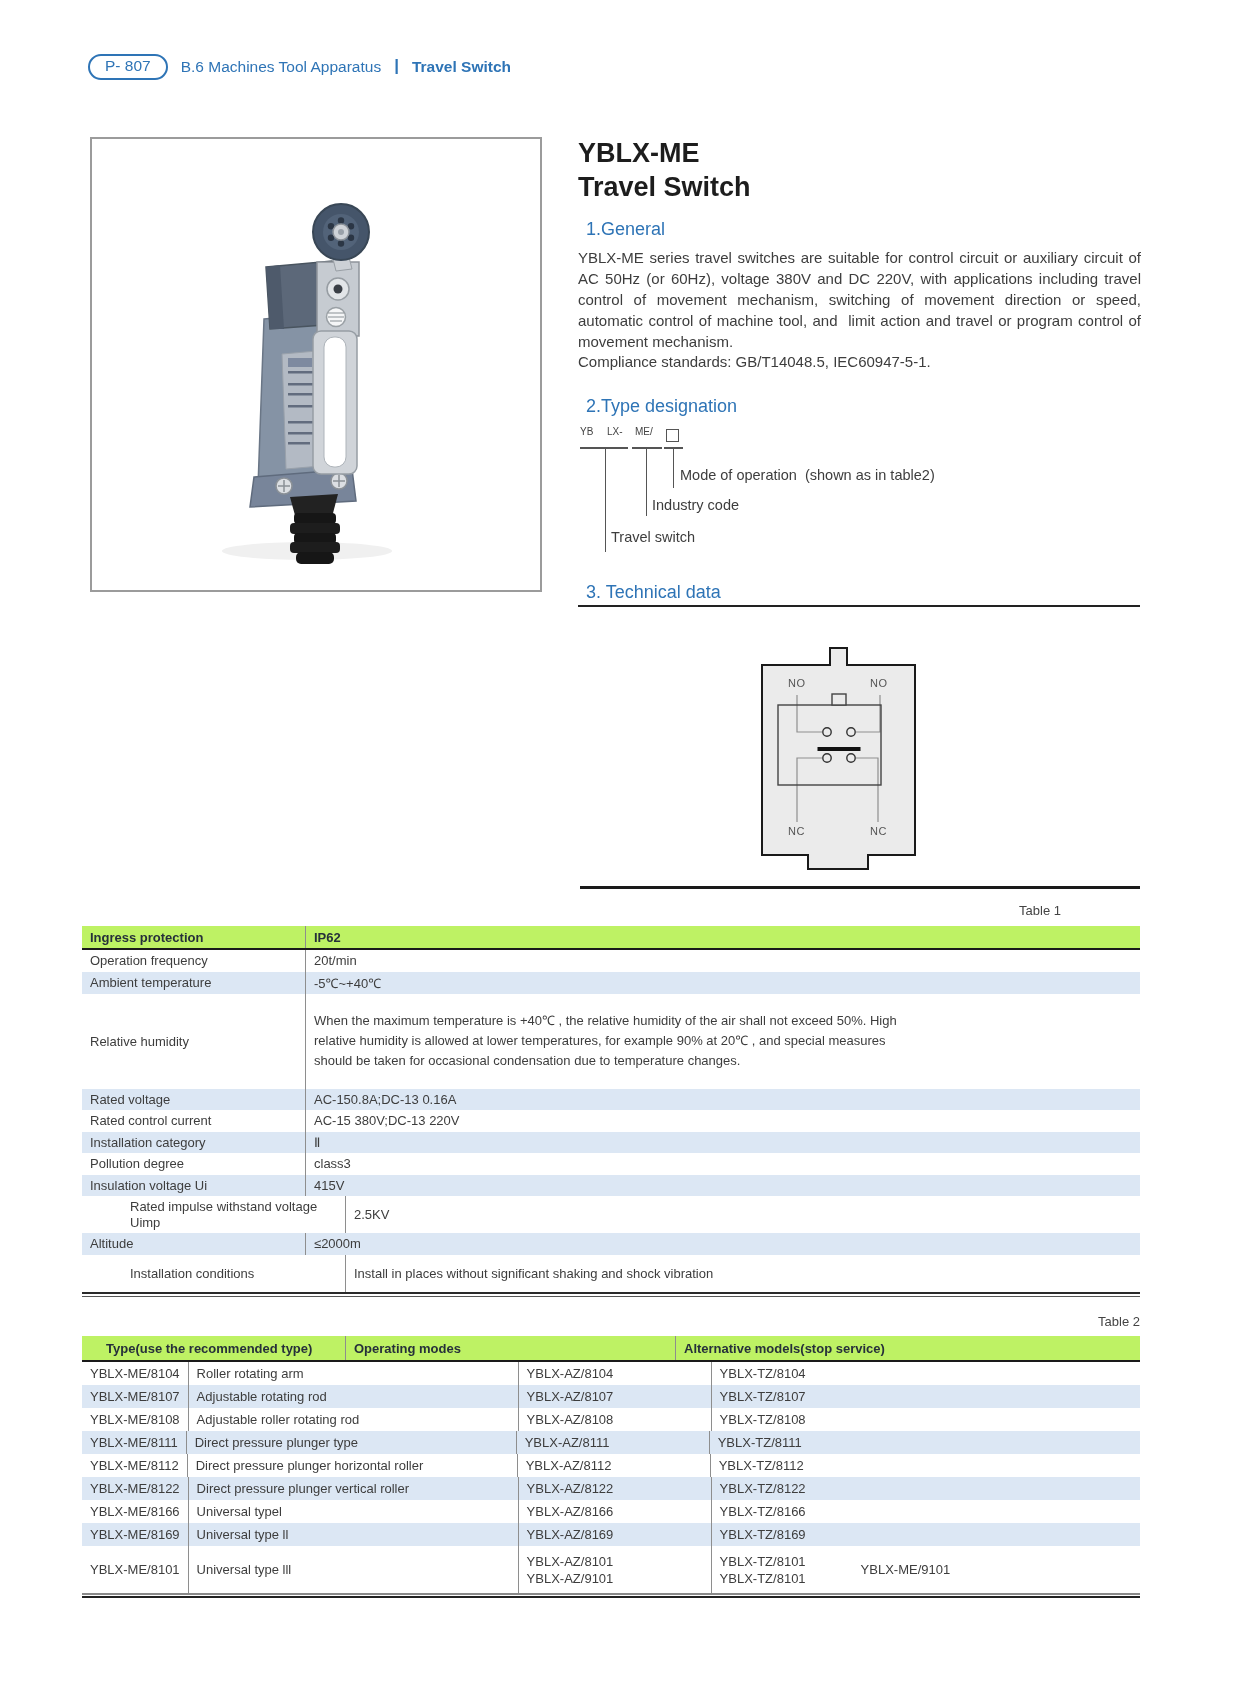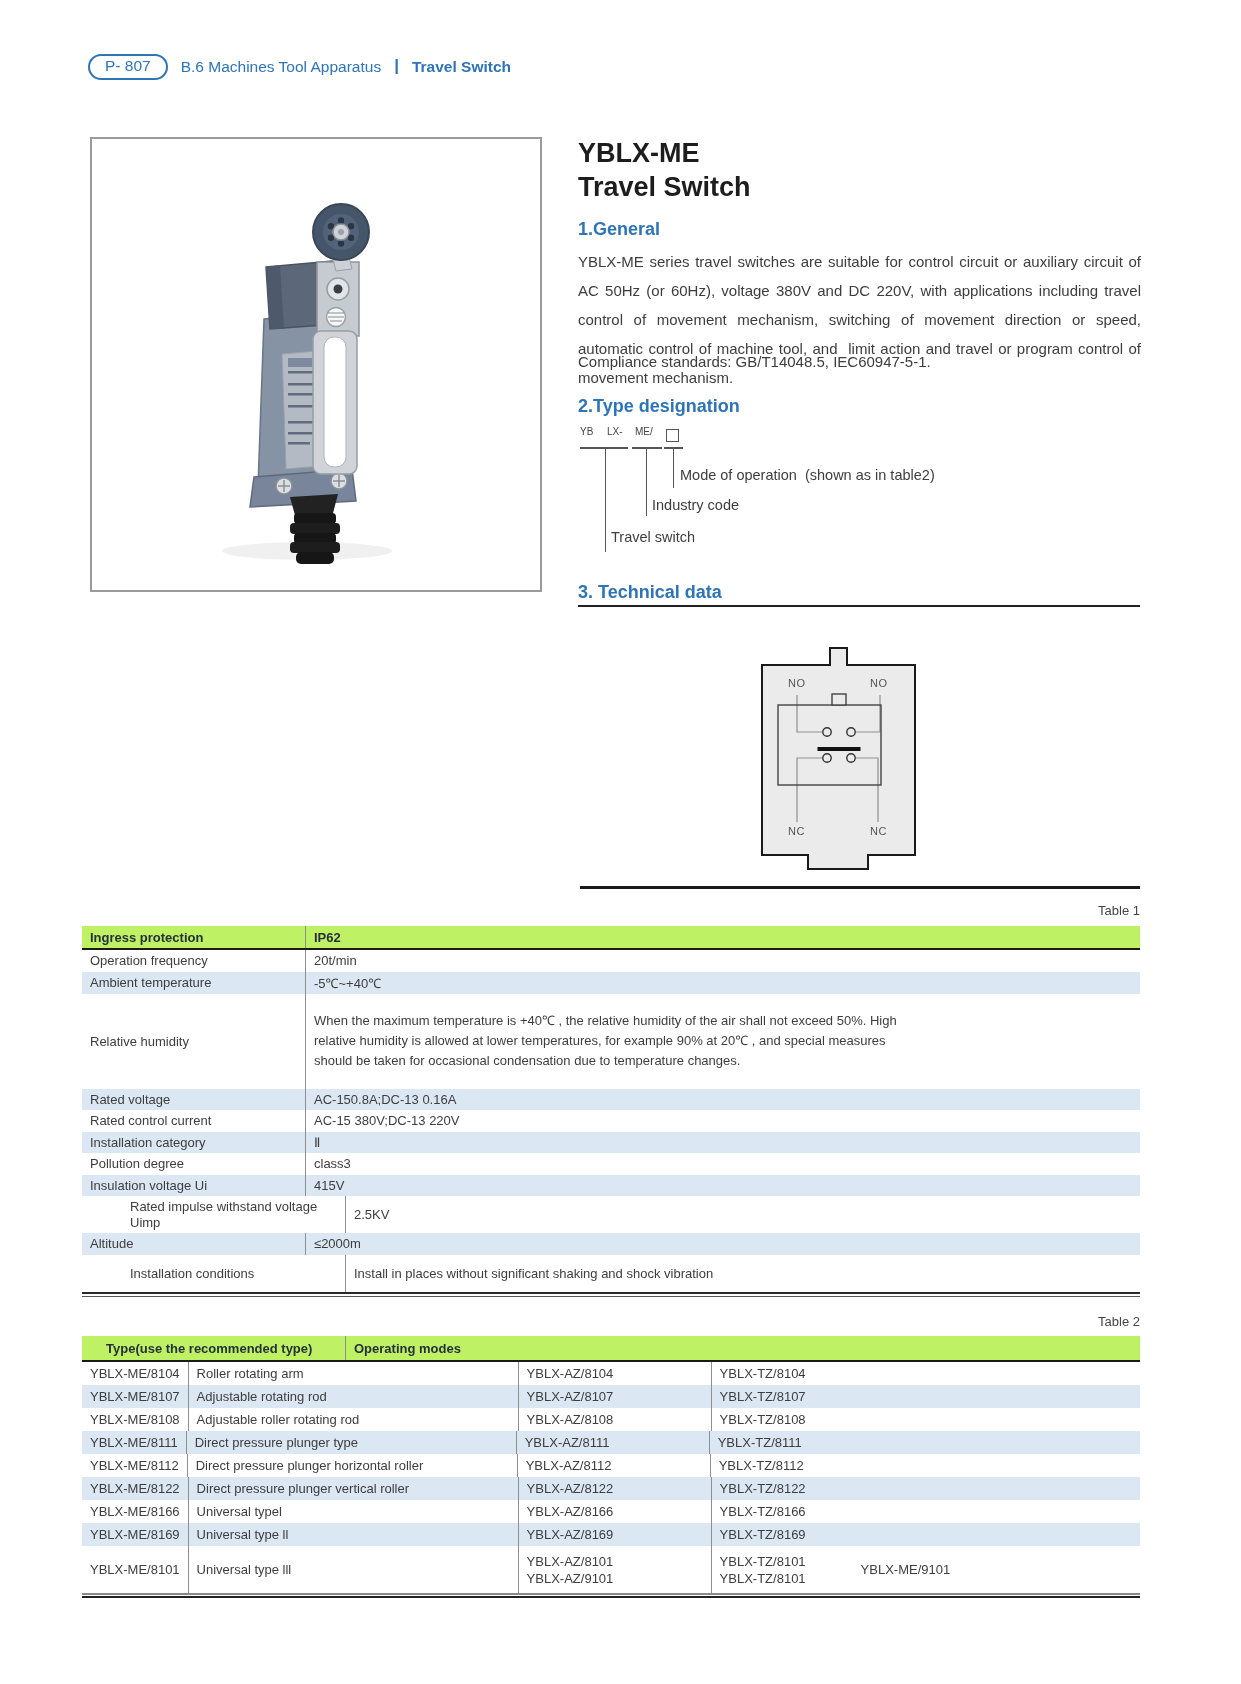--- a/index.html
+++ b/index.html
@@ -14,25 +14,25 @@
   .topic { font-weight:bold; }
   .hdr-divider { font-weight:bold; font-size:17px; position:relative; top:-1px; }
 
   
   .photo-frame { position:absolute; left:90px; top:137px; width:452px; height:455px;
                  border:2px solid #9b9b9b; background:#fff; }
 
   
   .model-title  { position:absolute; left:578px; top:138px; font-size:27px; font-weight:bold; color:#1d1d1d; }
   .product-title{ position:absolute; left:578px; top:172px; font-size:27px; font-weight:bold; color:#1d1d1d; }
-  .sec-heading  { position:absolute; font-size:18px; font-weight:bold; color:#2e74b6; }
+  .sec-heading  { position:absolute; font-size:18px; font-weight:normal; color:#2e74b6;margin-left:8px; }
   .h-general { left:578px; top:219px; }
   .h-type    { left:578px; top:396px; }
   .h-tech    { left:578px; top:582px; }
-  .para { position:absolute; left:578px; top:247px; width:563px; font-size:15px; line-height:29px;
+  .para { position:absolute; left:578px; top:247px; width:563px; font-size:15px; line-height:21px;
           text-align:justify; white-space:pre-wrap; color:#3d3d3d; }
   .compliance { position:absolute; left:578px; top:353px; font-size:15px; color:#3d3d3d; }
 
   
   .code-part { position:absolute; top:426px; font-size:10px; color:#444; }
   .code-yb { left:580px; } .code-lx { left:607px; } .code-me { left:635px;text-align:right; }
   .code-box { position:absolute; left:666px; top:429px; width:13px; height:13px; border:1.5px solid #555; }
   .useg { position:absolute; top:447px; height:1.5px; background:#555; }
   .useg1 { left:580px; width:48px; } .useg2 { left:632px; width:30px; } .useg3 { left:664px; width:19px; }
   .vline { position:absolute; width:1px; background:#555; top:448px; }
@@ -43,21 +43,21 @@
   .lbl-mode     { left:680px; top:467px; }
   .lbl-industry { left:652px; top:497px; }
   .lbl-travel   { left:611px; top:529px; }
 
   .tech-rule { position:absolute; left:578px; top:605px; width:562px; height:2px; background:#222; }
   .diagram { position:absolute; left:755px; top:645px; }
   .rule-above-t1 { position:absolute; left:580px; top:886px; width:560px; height:2.5px; background:#1a1a1a; }
 
   
   .caption { position:absolute; left:940px; width:200px; text-align:right; font-size:13px; color:#444; }
-  .cap1 { top:903px; } .cap2 { top:1314px; }
+  .cap1 { top:903px;text-align:center; } .cap2 { top:1314px; }
 
   .dtable { position:absolute; left:82px; width:1058px; font-size:13px; color:#3d3d3d; }
   .table1 { top:926px; } .table2 { top:1336px; }
   .trow { display:flex; align-items:stretch; }
   .thead { background:#bef264; font-weight:bold; color:#26303a; border-bottom:2px solid #1a1a1a; }
   .cell { display:flex; align-items:center; padding:2px 8px; }
   .bl { border-left:1px solid #8e8e8e; }
 
   
   .c1 { width:223px; }
@@ -253,20 +253,21 @@
       </div>
     </div>
     <div class="t1-bottom"></div>
   </div>
 
   <div class="caption cap2">Table 2</div>
   <div class="dtable table2">
     <div class="trow thead t2-head">
       <div class="cell tc1">Type(use the recommended type)</div>
       <div class="cell tc2 bl">Operating modes</div>
+      <div class="cell tc3w bl">Alternative models(stop service)</div>
     </div>
     <div class="t2-body">
       <div class="trow">
         <div class="cell bc1">YBLX-ME/8104</div>
         <div class="cell bc2 tc2 bl">Roller rotating arm</div>
         <div class="cell bc3 bl">YBLX-AZ/8104</div>
         <div class="cell bc4 bl">YBLX-TZ/8104</div>
       </div>
       <div class="trow">
         <div class="cell bc1">YBLX-ME/8107</div>

